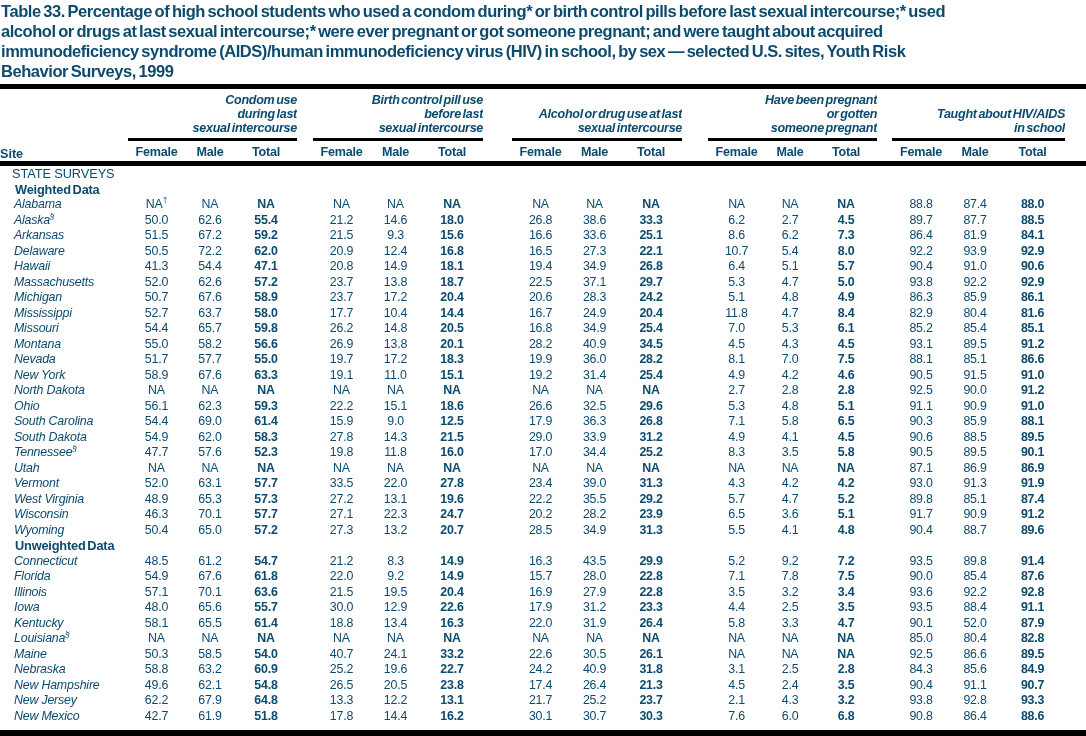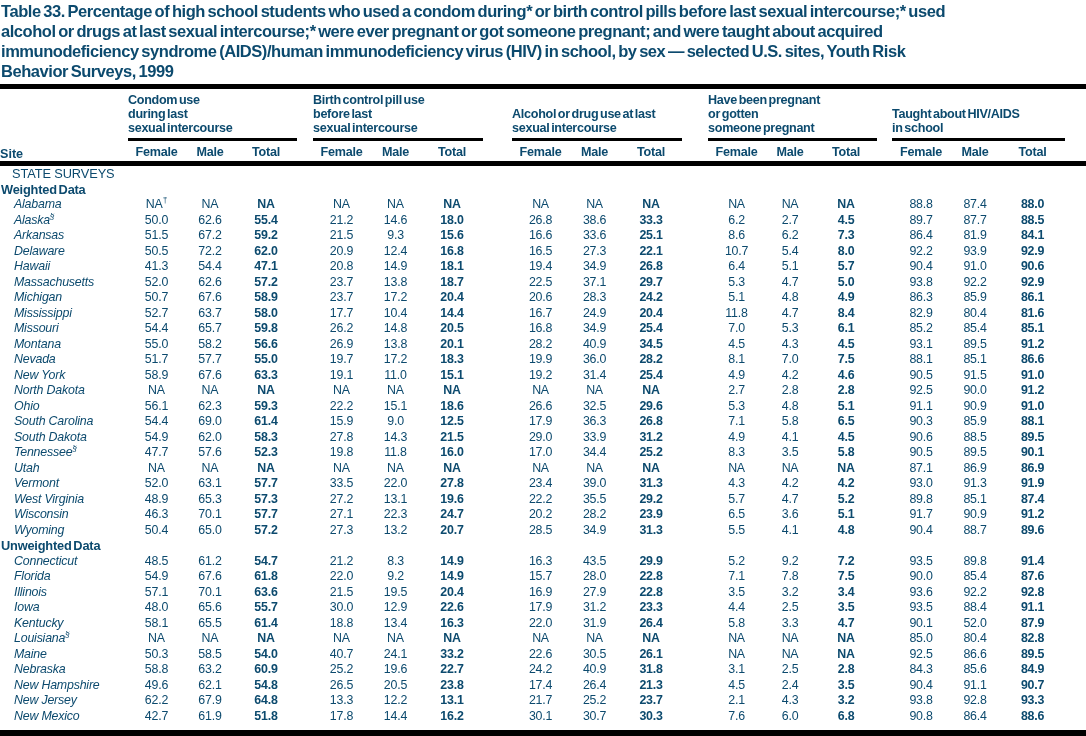--- a/index.html
+++ b/index.html
@@ -12,35 +12,35 @@
     letter-spacing:-0.45px; word-spacing:-1.5px;
     padding:1px 0 3px 1px;
   }
   .title div { white-space:nowrap; }
   .rule { height:5px; background:#000; width:1086px; }
   .rule.bottom { position:absolute; bottom:0; left:0; height:6px; }
   table { border-collapse:collapse; table-layout:fixed; width:1086px; }
   th, td { padding:0; margin:0; overflow:hidden; white-space:nowrap; }
   thead th { vertical-align:bottom; font-size:12.6px; }
   .group-label {
-    font-weight:bold; text-align:left; line-height:14px;
+    font-weight:bold; text-align:right; line-height:14px;
     letter-spacing:-0.3px; word-spacing:-1.5px;
-    border-bottom:3px solid #000; padding:4px 0 3px 0;
+    border-bottom:3px solid #000; padding:4px 0 3px 0;font-style:italic;
   }
   .sub-h { font-weight:bold; text-align:center; height:18px; padding-bottom:2px; letter-spacing:-0.2px; }
   .site-h { font-weight:bold; text-align:left; padding-bottom:0; font-size:12.6px; }
   tr.thick td { height:5px; background:#000; }
   tbody td {
     height:15.5px; line-height:15.5px; font-size:12.4px;
     text-align:center; vertical-align:middle; letter-spacing:-0.2px;
   }
   tbody td.site-cell { text-align:left; padding-left:14px;font-style:italic; }
   tbody td.total { font-weight:bold; }
   tr.sec td   { text-align:left; padding-left:12px; font-size:12.8px; letter-spacing:-0.1px; }
-  tr.subsec td{ text-align:left; padding-left:1px; font-weight:bold; font-size:12.8px; word-spacing:-1.5px; }
+  tr.subsec td{ text-align:left; padding-left:15px; font-weight:bold; font-size:12.8px; word-spacing:-1.5px; }
   sup { font-size:8.5px; vertical-align:super; line-height:0; }
 </style>
 </head>
 <body>
 
 <div class="page">
   <div class="title" id="title-block">
       <div>Table 33. Percentage of high school students who used a condom during* or birth control pills before last sexual intercourse;* used</div>
       <div>alcohol or drugs at last sexual intercourse;* were ever pregnant or got someone pregnant; and were taught about acquired</div>
       <div>immunodeficiency syndrome (AIDS)/human immunodeficiency virus (HIV) in school, by sex — selected U.S. sites, Youth Risk</div>

